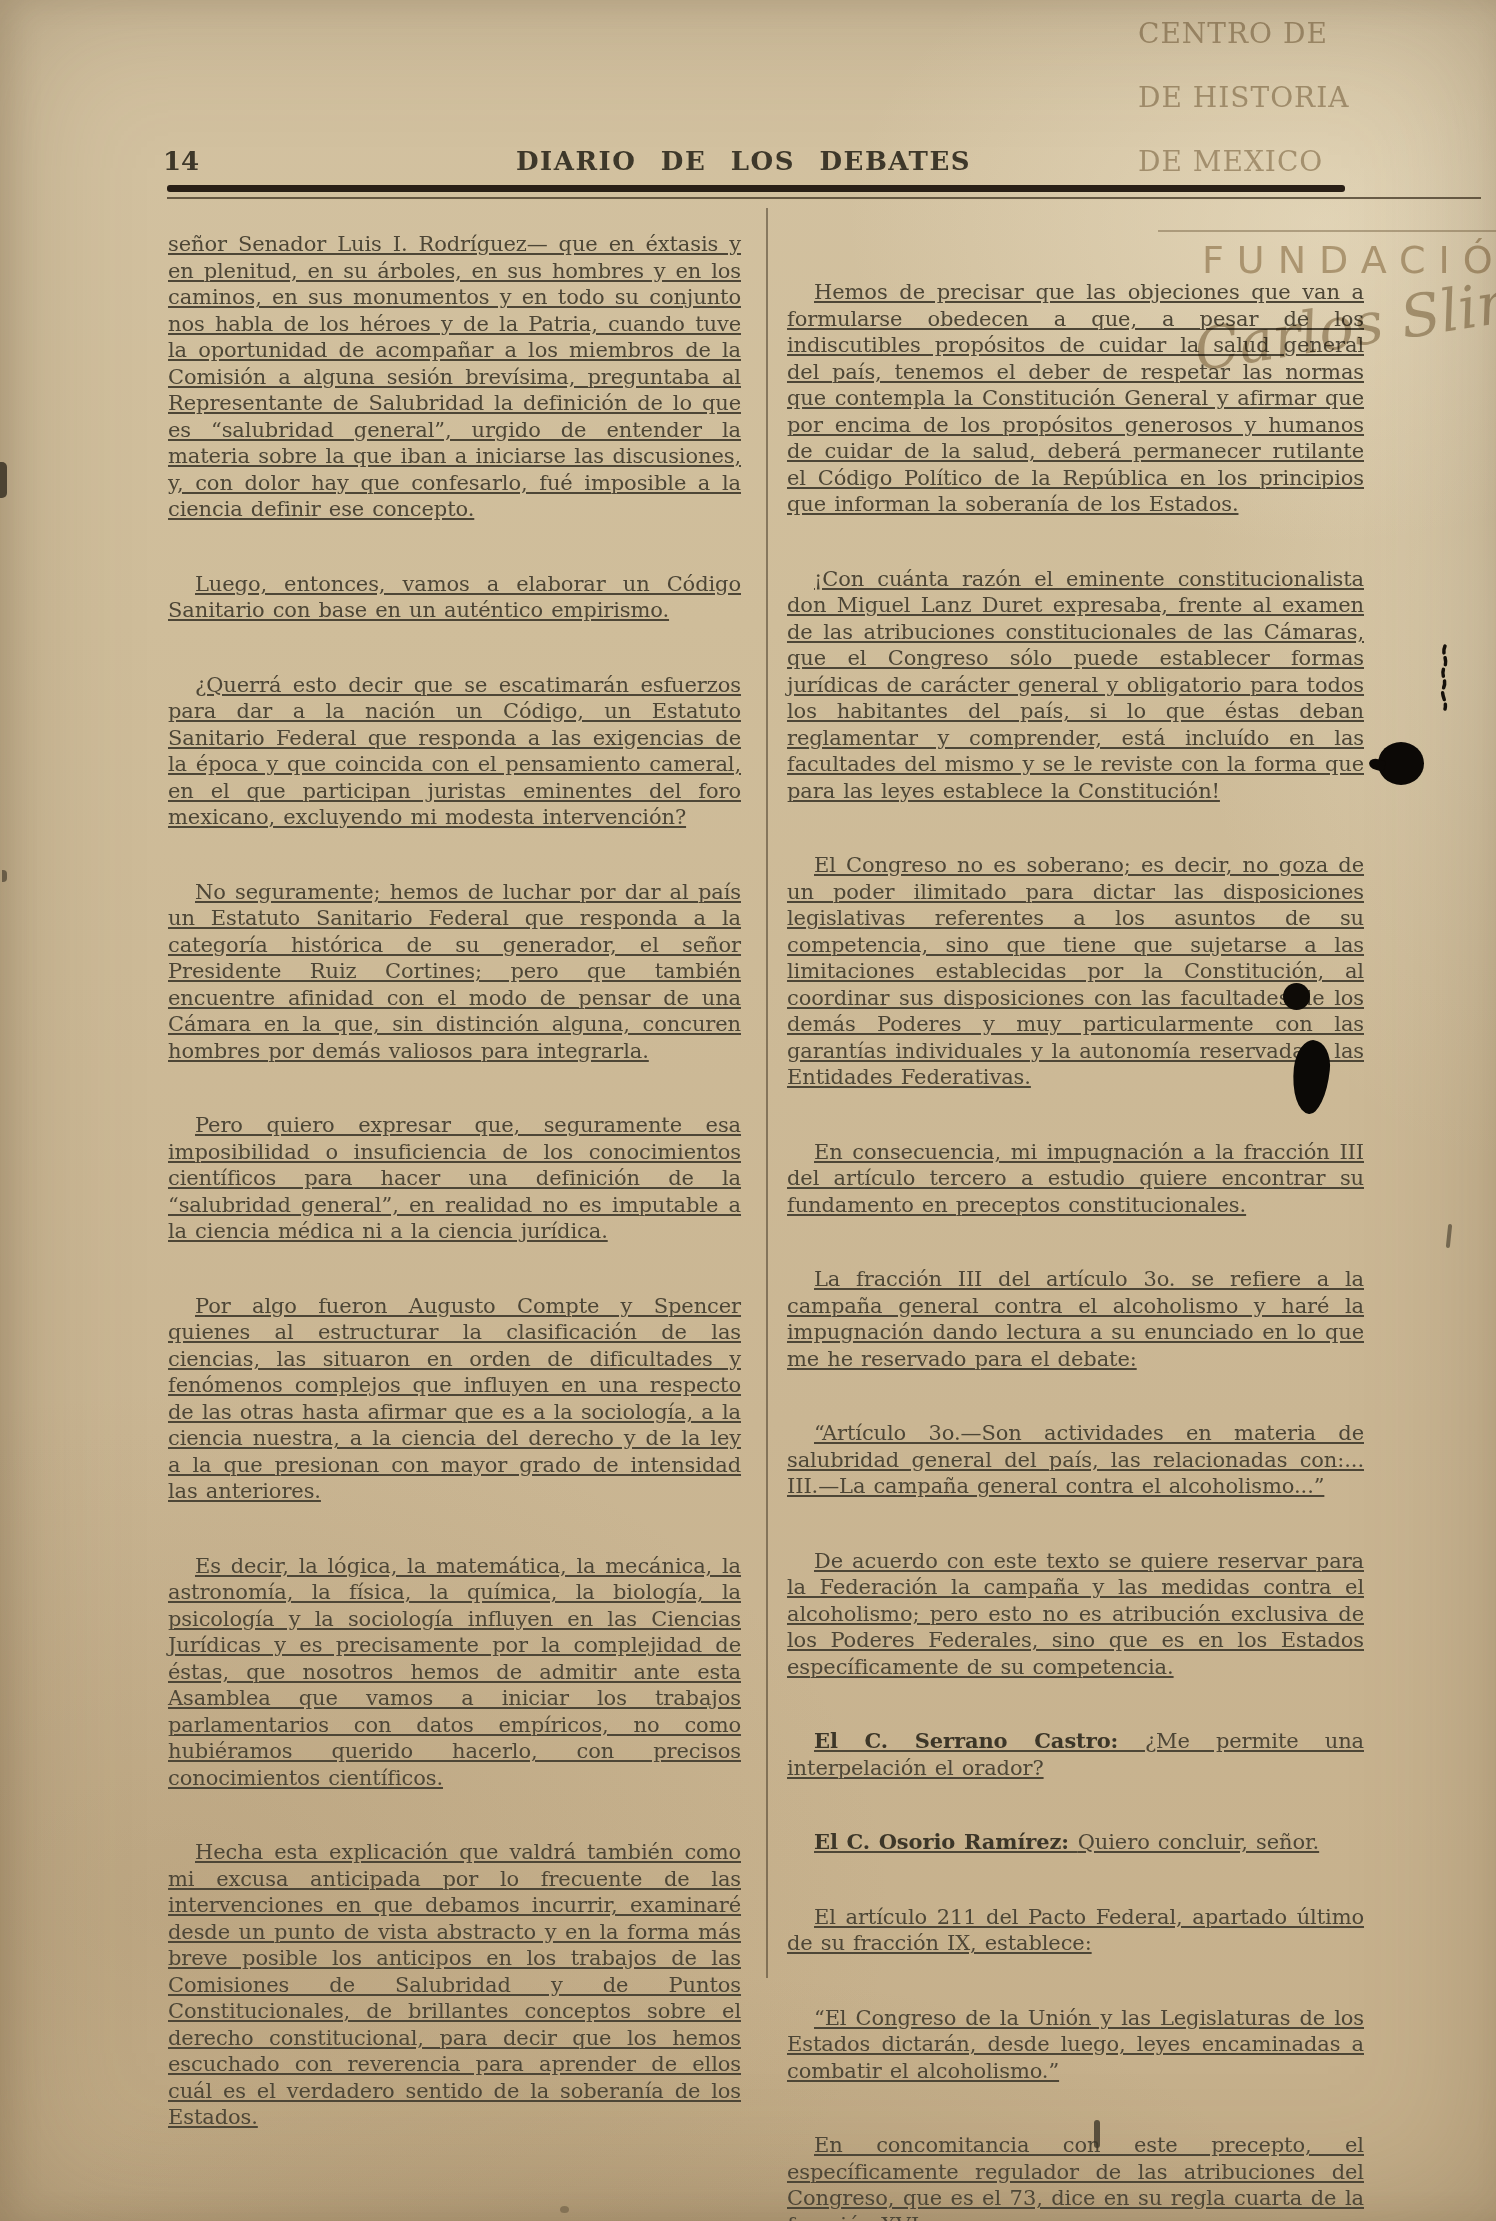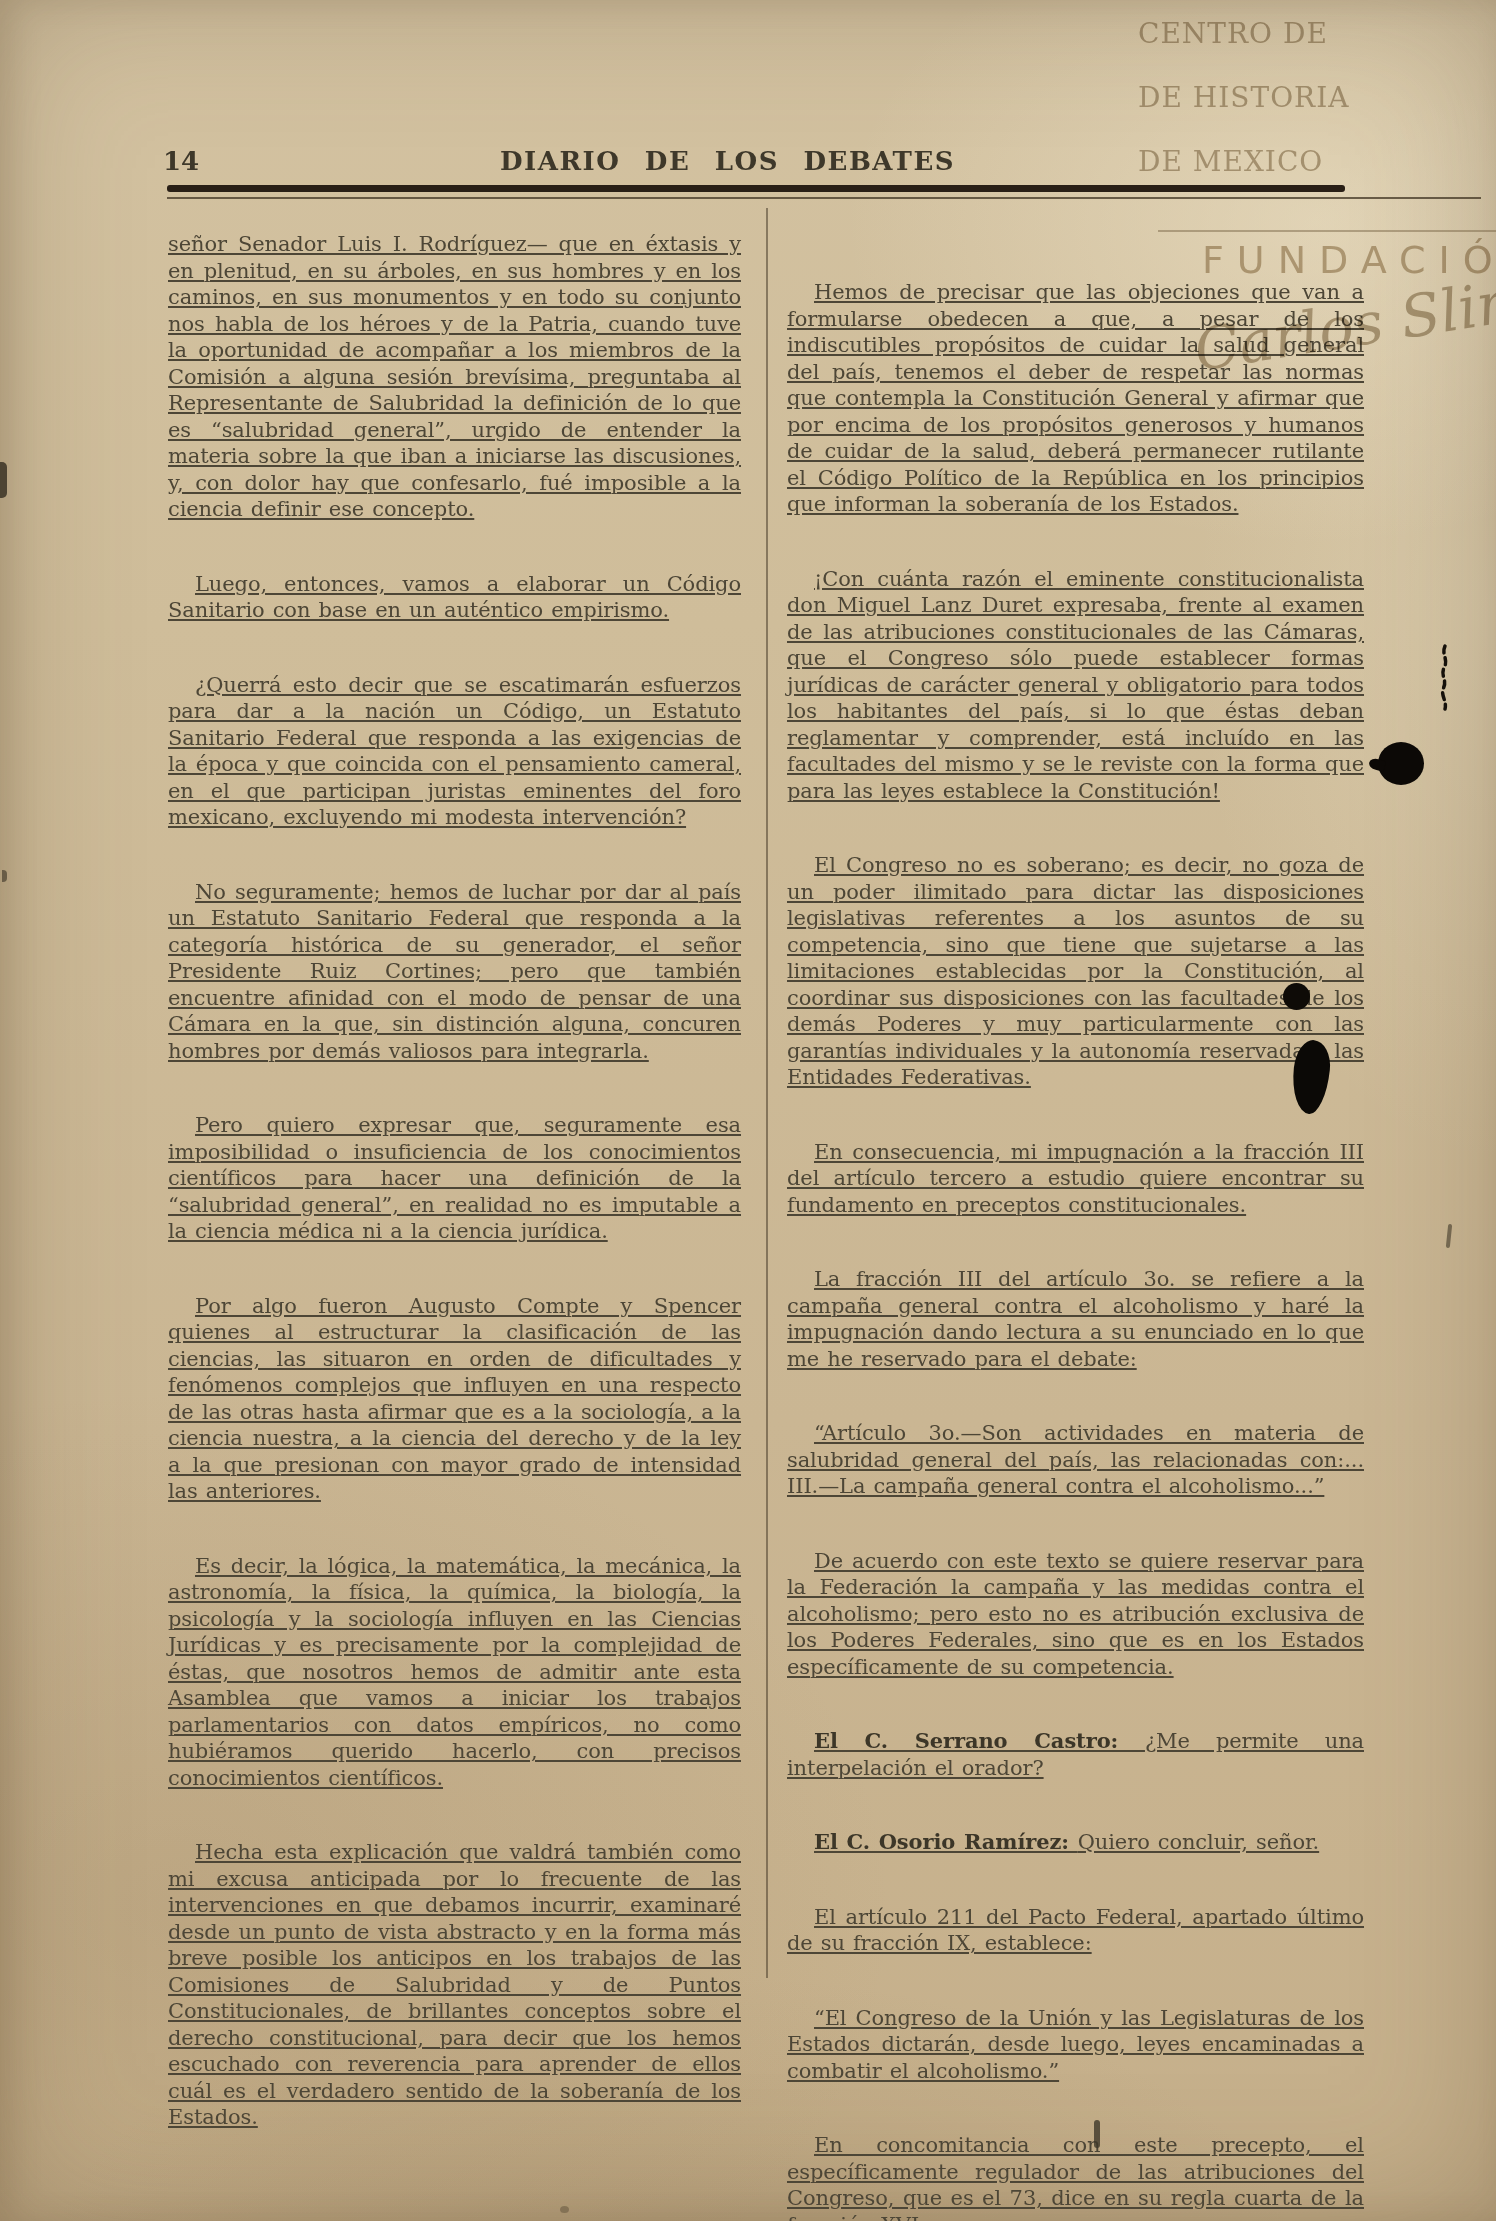--- a/index.html
+++ b/index.html
@@ -12,21 +12,21 @@
       radial-gradient(ellipse 500px 900px at 100% 28%, rgba(234,224,198,.35), transparent 60%),
       radial-gradient(ellipse 1100px 800px at 12% 86%, rgba(148,122,86,.22), transparent 65%),
       radial-gradient(ellipse 900px 420px at 45% 102%, rgba(140,114,78,.20), transparent 70%),
       linear-gradient(180deg,#d3c2a1 0%,#cfbd9a 28%,#cab693 64%,#c5af8a 100%);
     box-shadow: inset 0 0 140px rgba(92,72,46,.30), inset 12px 0 30px rgba(100,80,52,.18);
     font-family:"DejaVu Serif","Liberation Serif",serif;
     color:#4c4536;
   }
   
   .page-number{position:absolute;left:163px;top:146px;font-size:26px;font-weight:bold;color:#3e382a;}
-  .masthead{position:absolute;left:500px;top:146px;font-size:26px;font-weight:bold;color:#3e382a;
+  .masthead{position:absolute;left:516px;top:146px;font-size:26px;font-weight:bold;color:#3e382a;
     letter-spacing:1.5px;word-spacing:14px;}
   .rule-thick{position:absolute;left:167px;top:185px;width:1178px;height:7px;background:#291f16;border-radius:3px;}
   .rule-thin{position:absolute;left:167px;top:197px;width:1314px;height:2px;background:rgba(64,52,35,.75);}
   .col-divider{position:absolute;left:766px;top:208px;width:2px;height:1770px;background:rgba(74,62,44,.55);}
   
   .column{position:absolute;top:231px;font-size:21px;line-height:26.5px;letter-spacing:-0.1px;
     word-spacing:1.5px;text-align:justify;hyphens:auto;color:#4d4636;}
   .column.left{left:168px;width:573px;}
   .column.right{left:787px;width:577px;}
   .para{margin:0;text-decoration:underline;}

